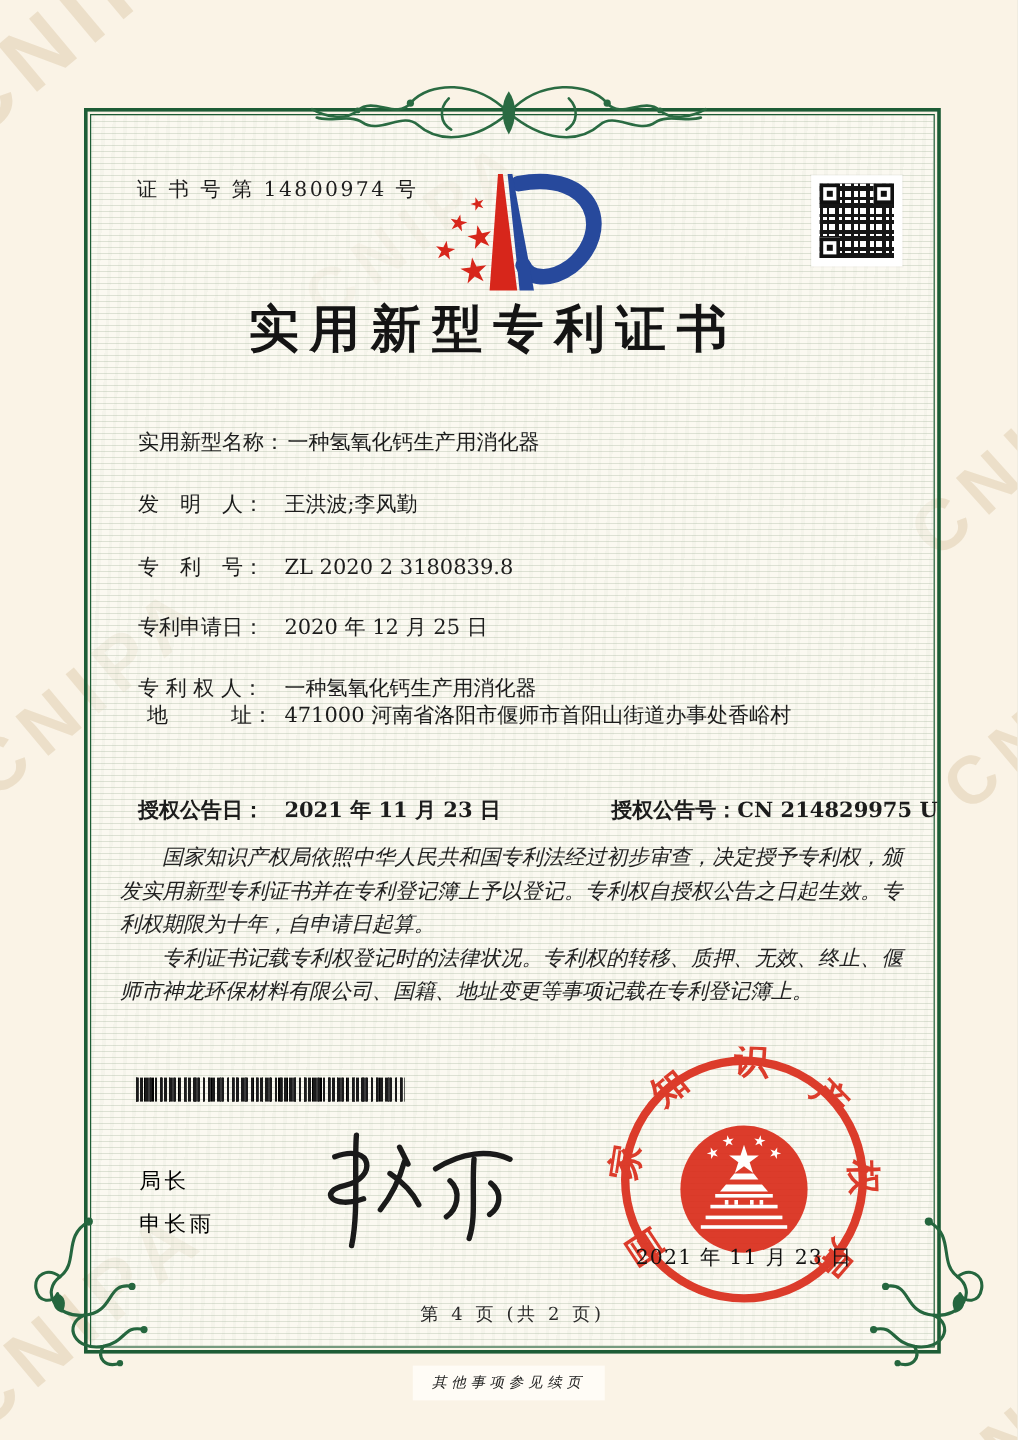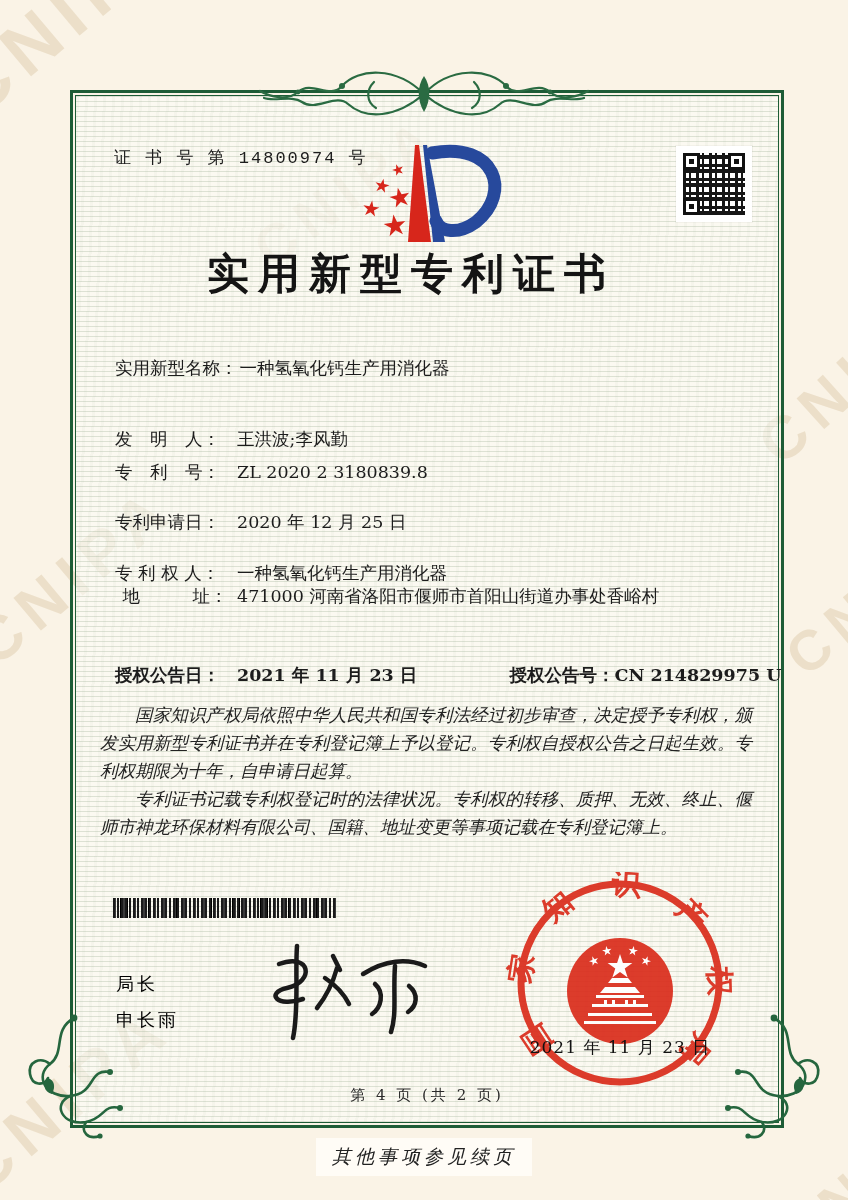--- a/index.html
+++ b/index.html
@@ -21,21 +21,21 @@
   .frame-inner {
     position:absolute; inset:2px; border:1px solid #1d5c36;
     background-color:rgba(252,253,249,0.55);
     background-image:
       repeating-linear-gradient(180deg, rgba(150,170,142,0.30) 0 1px, rgba(0,0,0,0) 1px 5px),
       repeating-linear-gradient(92deg, rgba(150,170,142,0.06) 0 3px, rgba(0,0,0,0) 3px 9px);
   }
   .ornament { position:absolute; z-index:3; }
   .content { position:absolute; inset:0; z-index:4; }
 
-  .cert-no { position:absolute; left:114px; top:146px; font-size:17px; letter-spacing:2px;font-family:Liberation Mono, monospace; }
+  .cert-no { position:absolute; left:114px; top:146px; font-size:17px; letter-spacing:2px; }
   .logo { position:absolute; left:352px; top:140px; }
   .qr {
     position:absolute; left:676px; top:146px; width:76px; height:76px;
     background:#fff; box-shadow:0 0 0 1px rgba(0,0,0,0.03);
   }
   .qr-pattern {
     position:absolute; left:7px; top:7px; width:62px; height:62px;
     background-image:
       repeating-linear-gradient(90deg, #161616 0 3px, rgba(0,0,0,0) 3px 6px, #161616 6px 8px, rgba(0,0,0,0) 8px 13px),
       repeating-linear-gradient(0deg, #161616 0 4px, rgba(0,0,0,0) 4px 6px, #161616 6px 9px, rgba(0,0,0,0) 9px 14px);
@@ -83,21 +83,21 @@
     font-size:17px; color:#111; letter-spacing:1px; z-index:5;
   }
 
   .pagination {
     position:absolute; left:70px; top:1086px; width:714px; text-align:center;
     font-size:15px; letter-spacing:3px; color:#2a2a2a;
   }
   .footer-note-wrap { position:absolute; left:0; top:1138px; width:848px; text-align:center; z-index:4; }
   .footer-note {
     display:inline-block; background:rgba(255,253,247,0.9); padding:6px 16px;
-    font-size:19px; letter-spacing:4px; font-style:italic; color:#222;
+    font-size:12px; letter-spacing:4px; font-style:italic; color:#222;
   }
 </style>
 </head>
 <body>
 
 <div class="page">
 
   <div class="watermark" style="left:-70px; top:-30px; font-size:74px; transform:rotate(-40deg);">CNIPA</div>
   <div class="watermark" style="left:240px; top:160px; font-size:54px; transform:rotate(-36deg); opacity:.55;">CNIPA</div>
   <div class="watermark" style="left:738px; top:340px; font-size:60px; transform:rotate(-42deg);">CNIPA</div>
@@ -185,21 +185,21 @@
         <div class="qr-finder qr-f2"></div>
         <div class="qr-finder qr-f3"></div>
       </div>
     </div>
 
     <div class="title">实用新型专利证书</div>
 
     <div class="field-row" style="top:356px;">
       <span class="field-label">实用新型名称：</span><span class="field-value">一种氢氧化钙生产用消化器</span>
     </div>
-    <div class="field-row" style="top:408px;margin-top:19px;">
+    <div class="field-row" style="top:408px;">
       <span class="field-label">发　明　人：</span><span class="field-value">王洪波;李风勤</span>
     </div>
     <div class="field-row" style="top:460px;">
       <span class="field-label">专　利　号：</span><span class="field-value">ZL 2020 2 3180839.8</span>
     </div>
     <div class="field-row" style="top:510px;">
       <span class="field-label">专利申请日：</span><span class="field-value">2020 年 12 月 25 日</span>
     </div>
     <div class="field-row" style="top:561px;">
       <span class="field-label">专 利 权 人：</span><span class="field-value">一种氢氧化钙生产用消化器</span>

